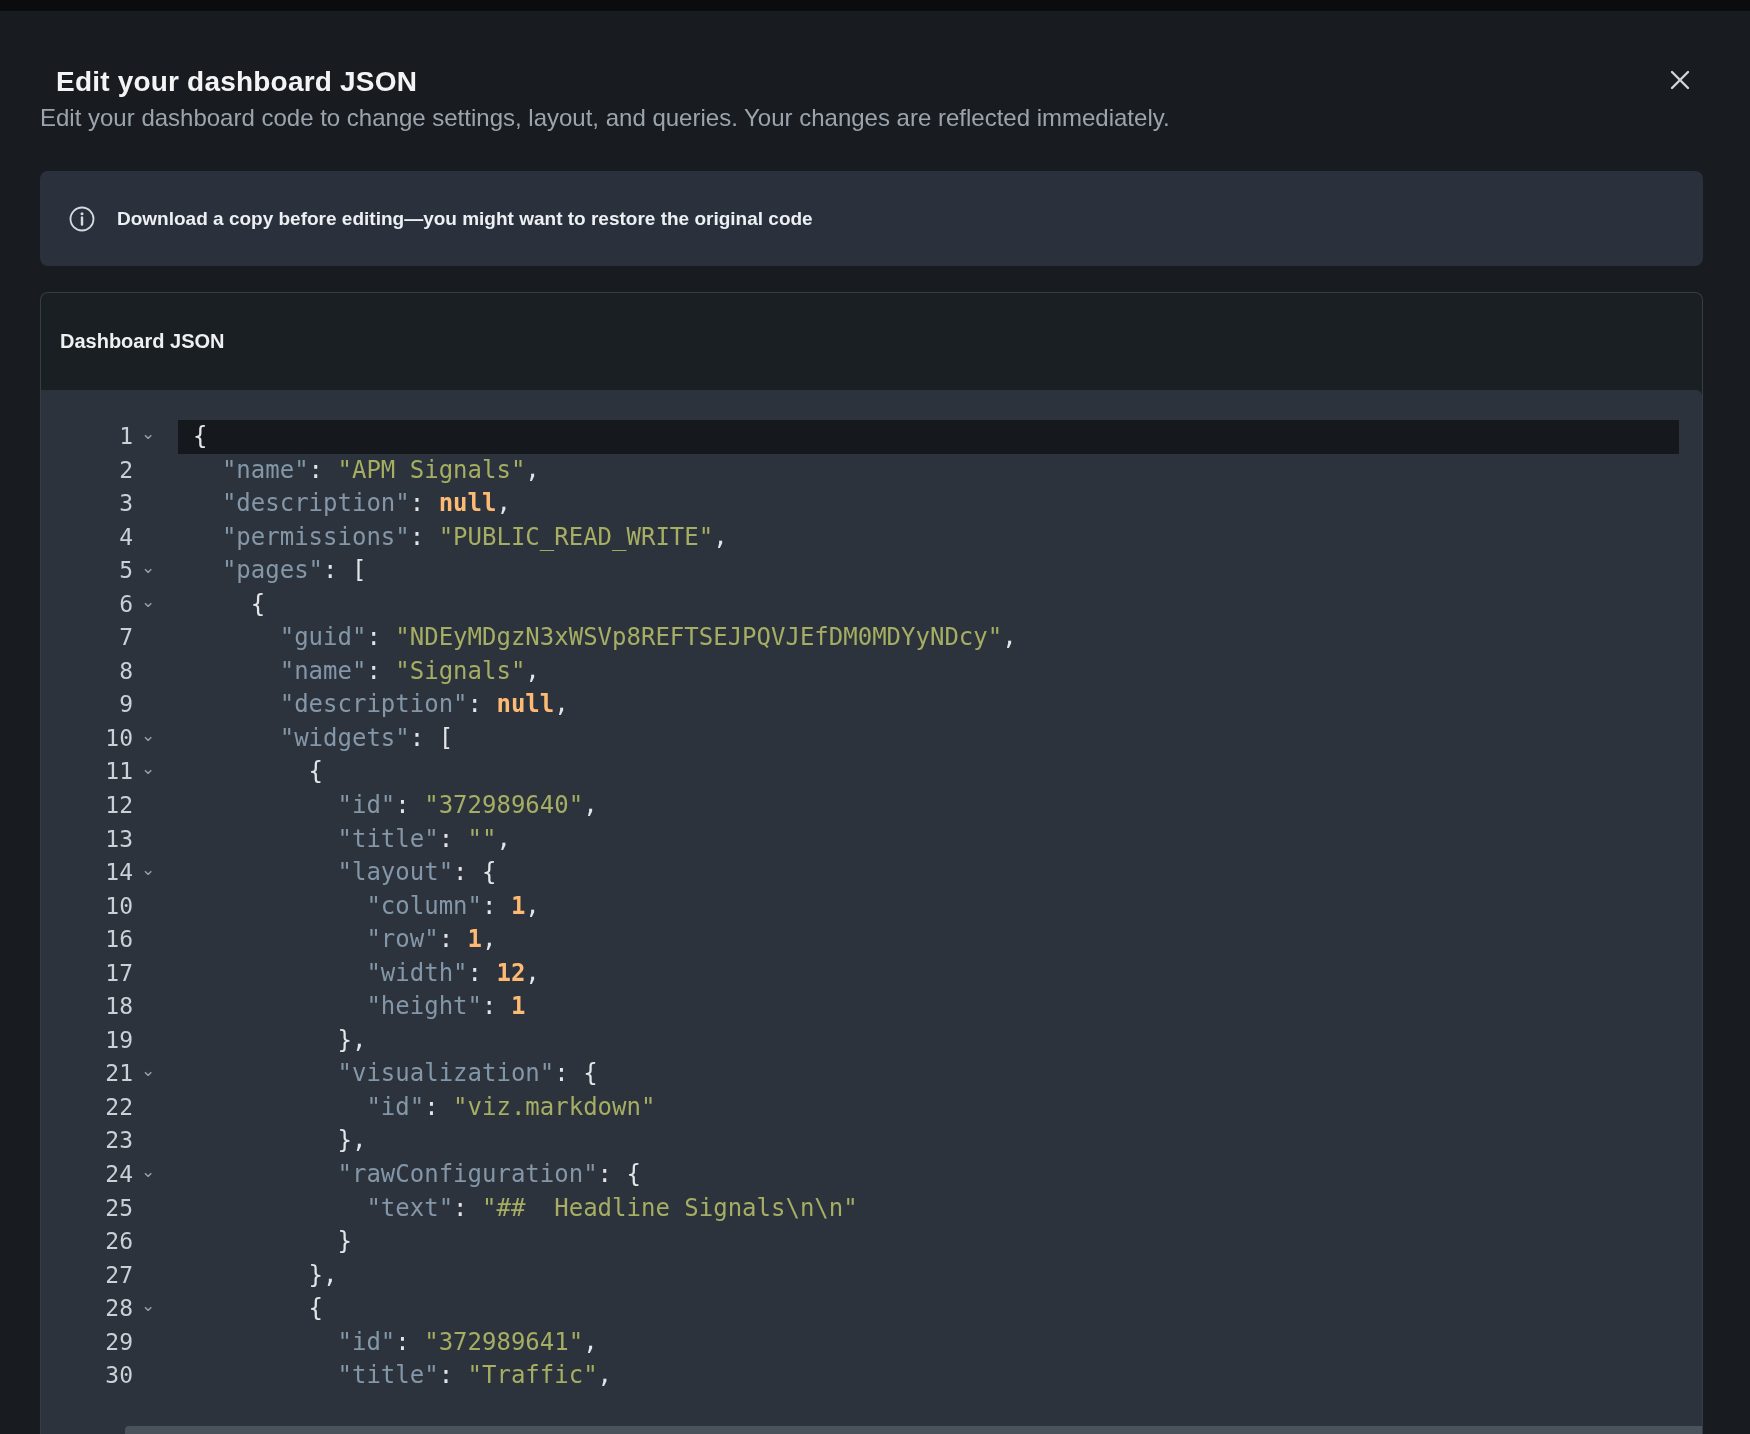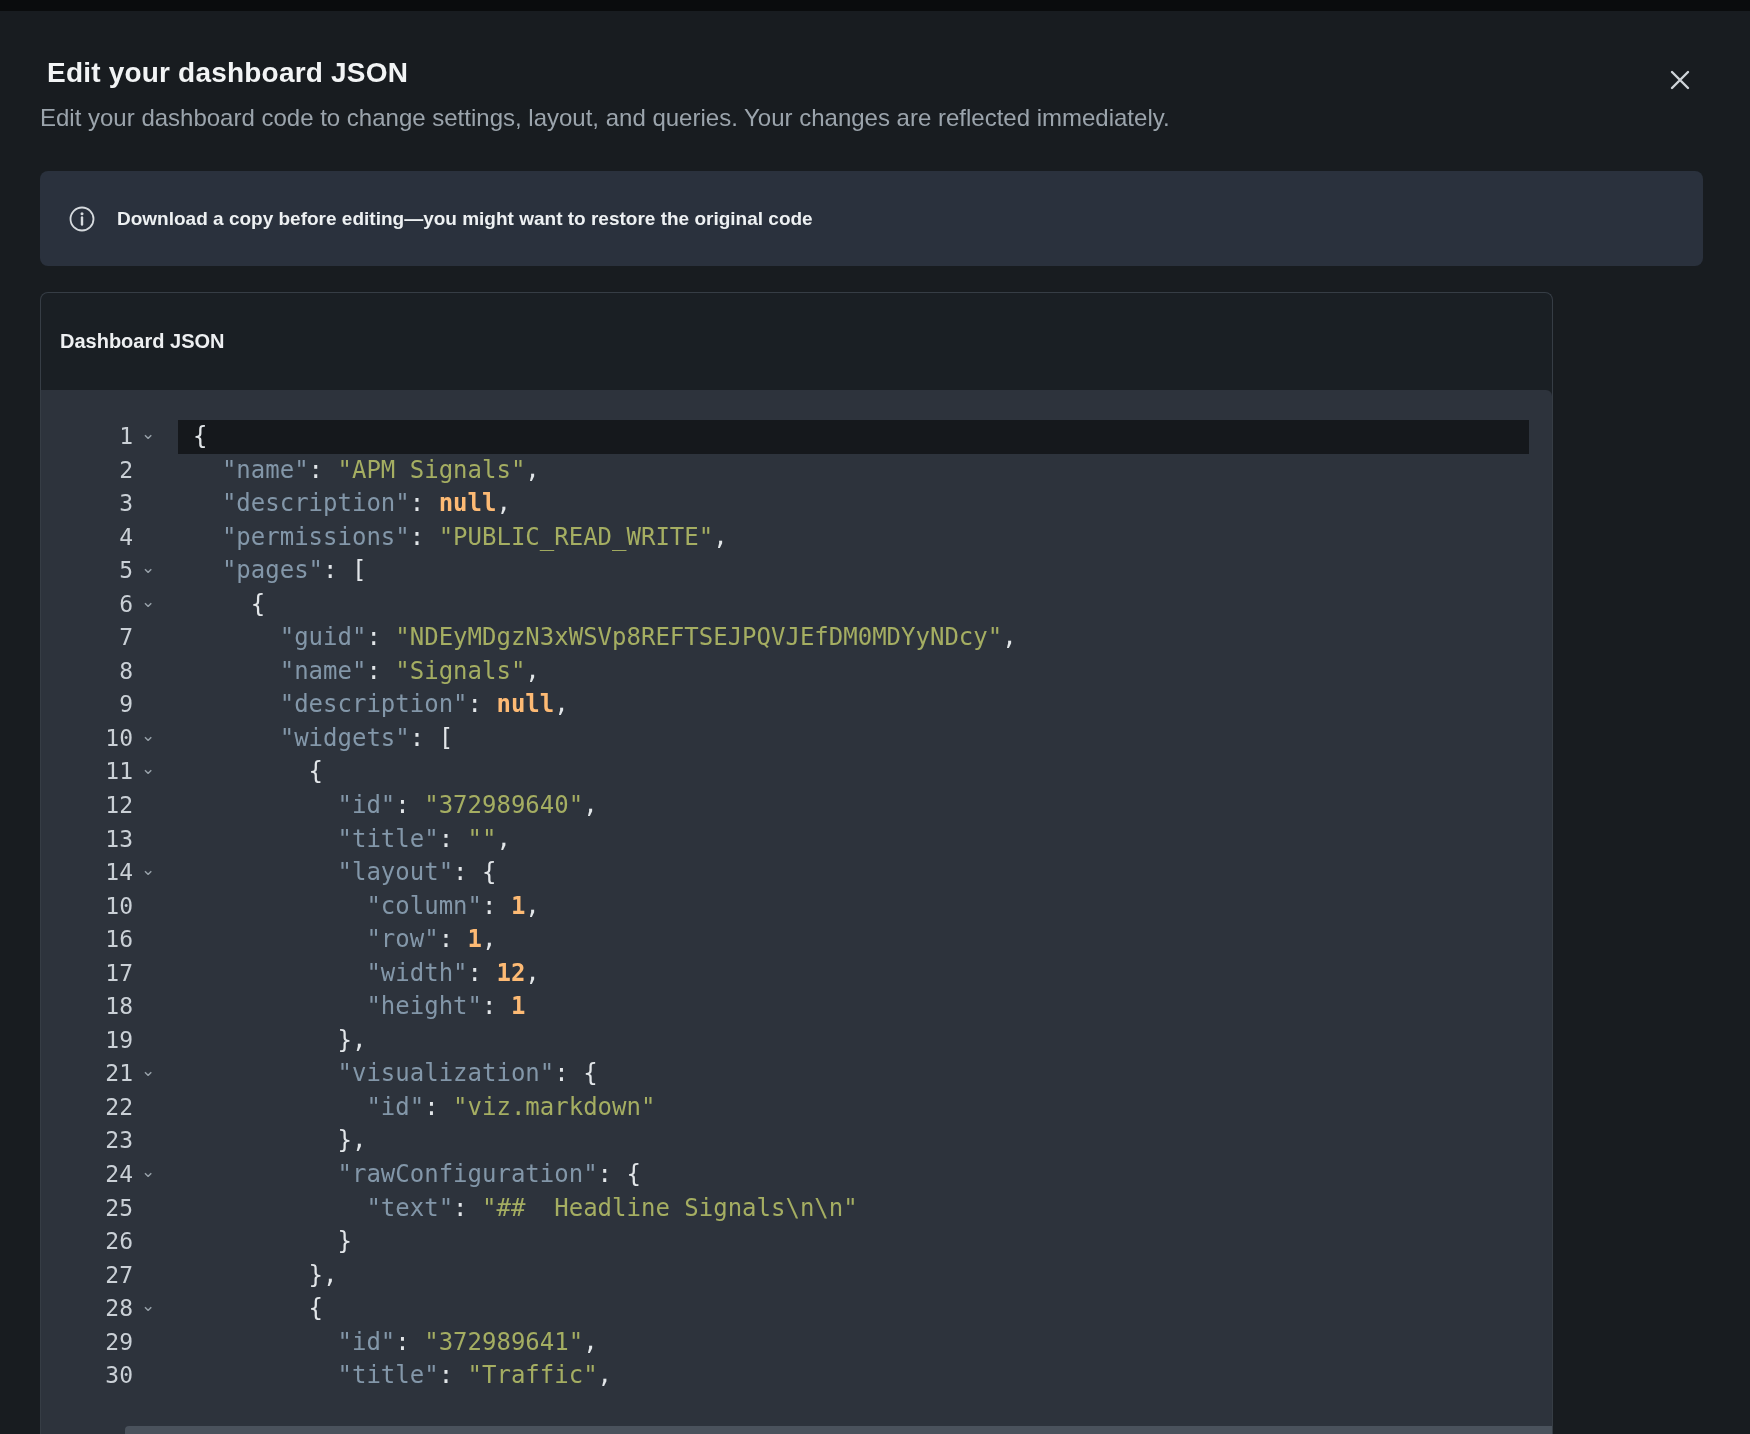--- a/index.html
+++ b/index.html
@@ -6,36 +6,36 @@
   body{
     width:1750px;height:1434px;position:relative;overflow:hidden;
     background:#181c20;
     font-family:"Liberation Sans",sans-serif;
     -webkit-font-smoothing:antialiased;
   }
   *{box-sizing:border-box;}
   .top-strip{position:absolute;left:0;top:0;width:1750px;height:11px;background:#0a0c0d;}
 
   
-  .title{position:absolute;left:40px;top:50px;margin:7px;font-size:28px;font-weight:700;color:#f2f4f5;letter-spacing:.2px;}
+  .title{position:absolute;left:40px;top:50px;margin:16px;font-size:28px;font-weight:700;color:#f2f4f5;letter-spacing:.2px;}
   .subtitle{position:absolute;left:40px;top:104px;margin:0;font-size:24px;color:#9ba4ac;}
   .close-btn{position:absolute;left:1658px;top:58px;width:44px;height:44px;background:transparent;border:none;cursor:pointer;padding:0;}
   .close-btn svg{display:block;margin:auto;}
 
   
   .banner{
     position:absolute;left:40px;top:171px;width:1663px;height:95px;
     background:#2a313d;border-radius:8px;
     display:flex;align-items:center;padding:0 28px;gap:21px;
   }
   .banner-text{font-size:19px;font-weight:700;color:#edf0f2;}
 
   
   .panel{
-    position:absolute;left:40px;top:292px;width:1513px;height:1142px;
+    position:absolute;left:40px;top:292px;width:1663px;height:1142px;
     background:#1a1f24;border:1px solid #363d45;border-bottom:none;
     border-radius:8px 8px 0 0;
   }
   .panel-header{
     height:97px;display:flex;align-items:center;padding:0 15px 0 19px;
   }
   .panel-title{font-size:20px;font-weight:700;color:#eef0f2;}
   .header-right{margin-left:auto;display:flex;align-items:center;}
   .acct-label{font-size:20px;font-weight:700;color:#eef0f2;}
   .acct-name{font-size:20px;color:#dfe3e6;margin-left:14px;margin-right:18px;}

